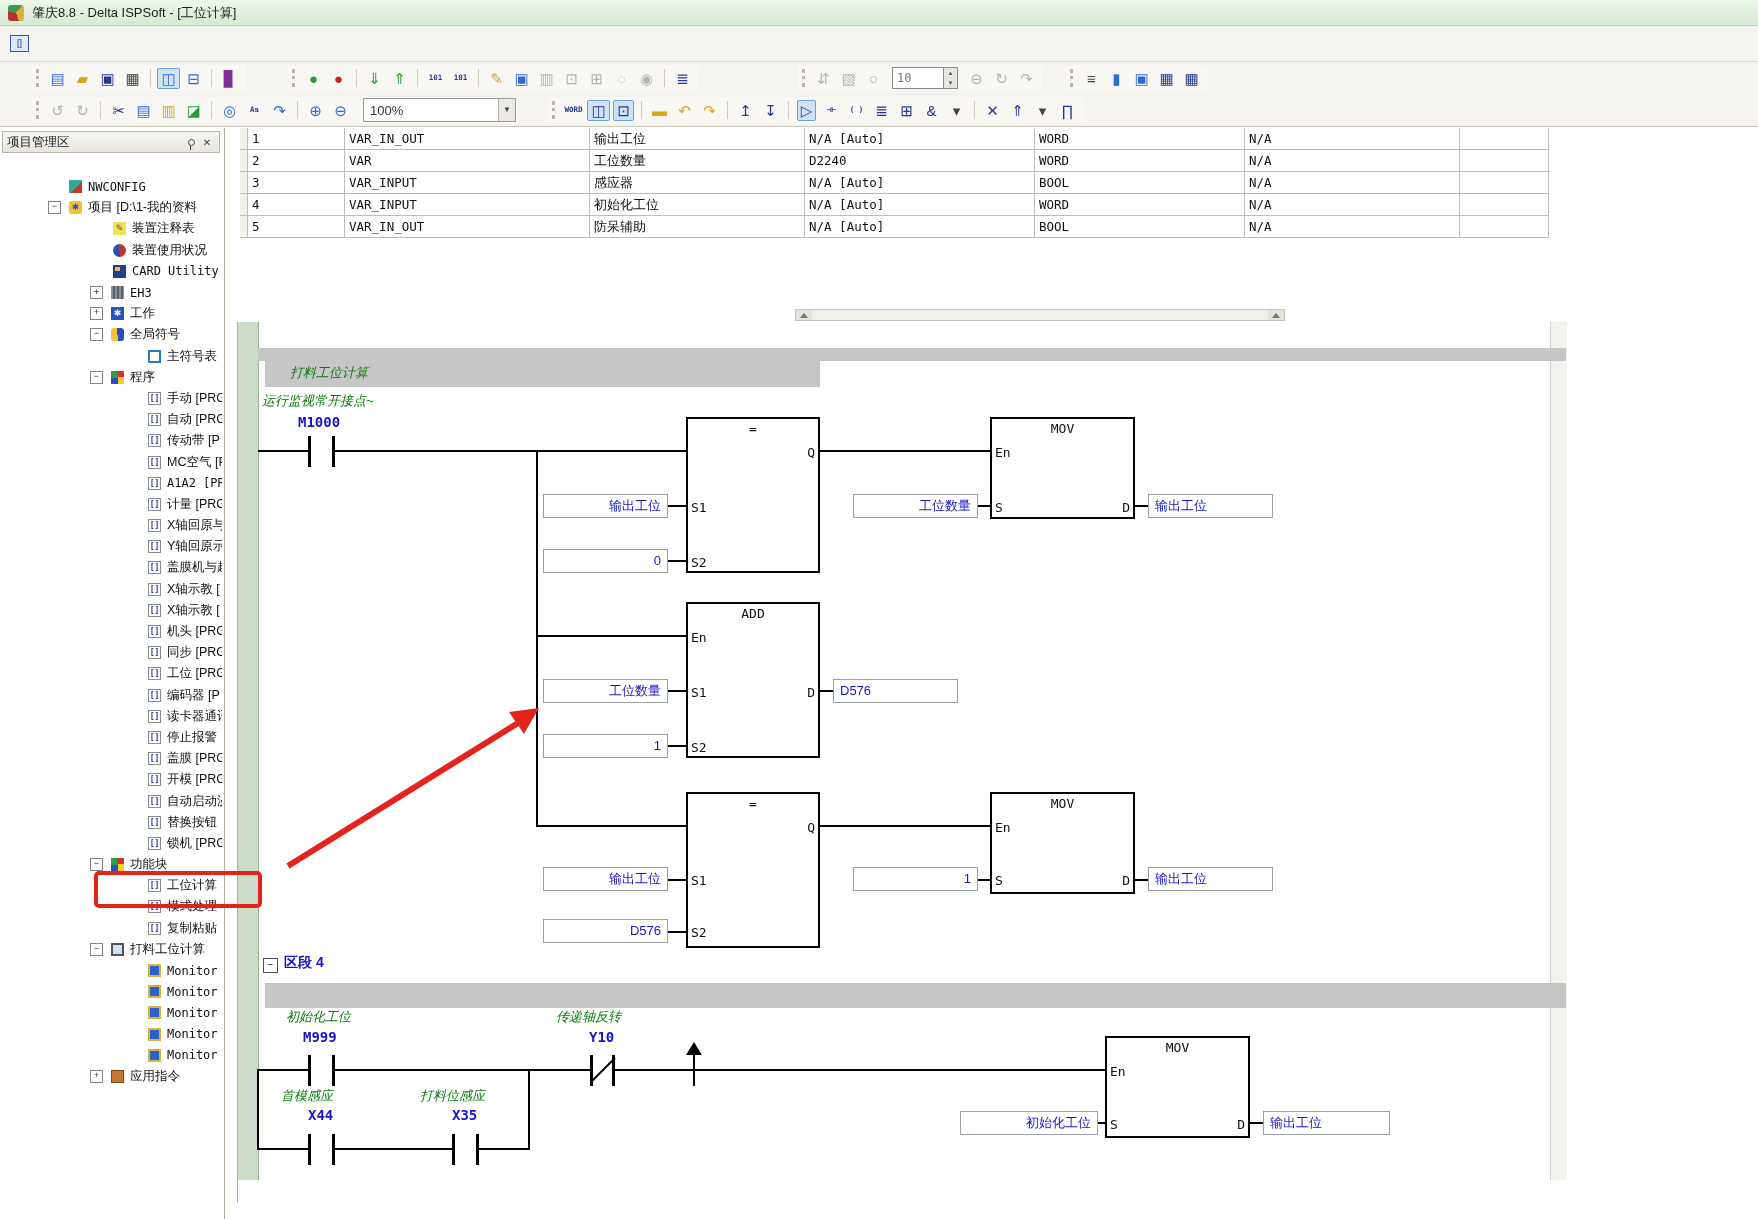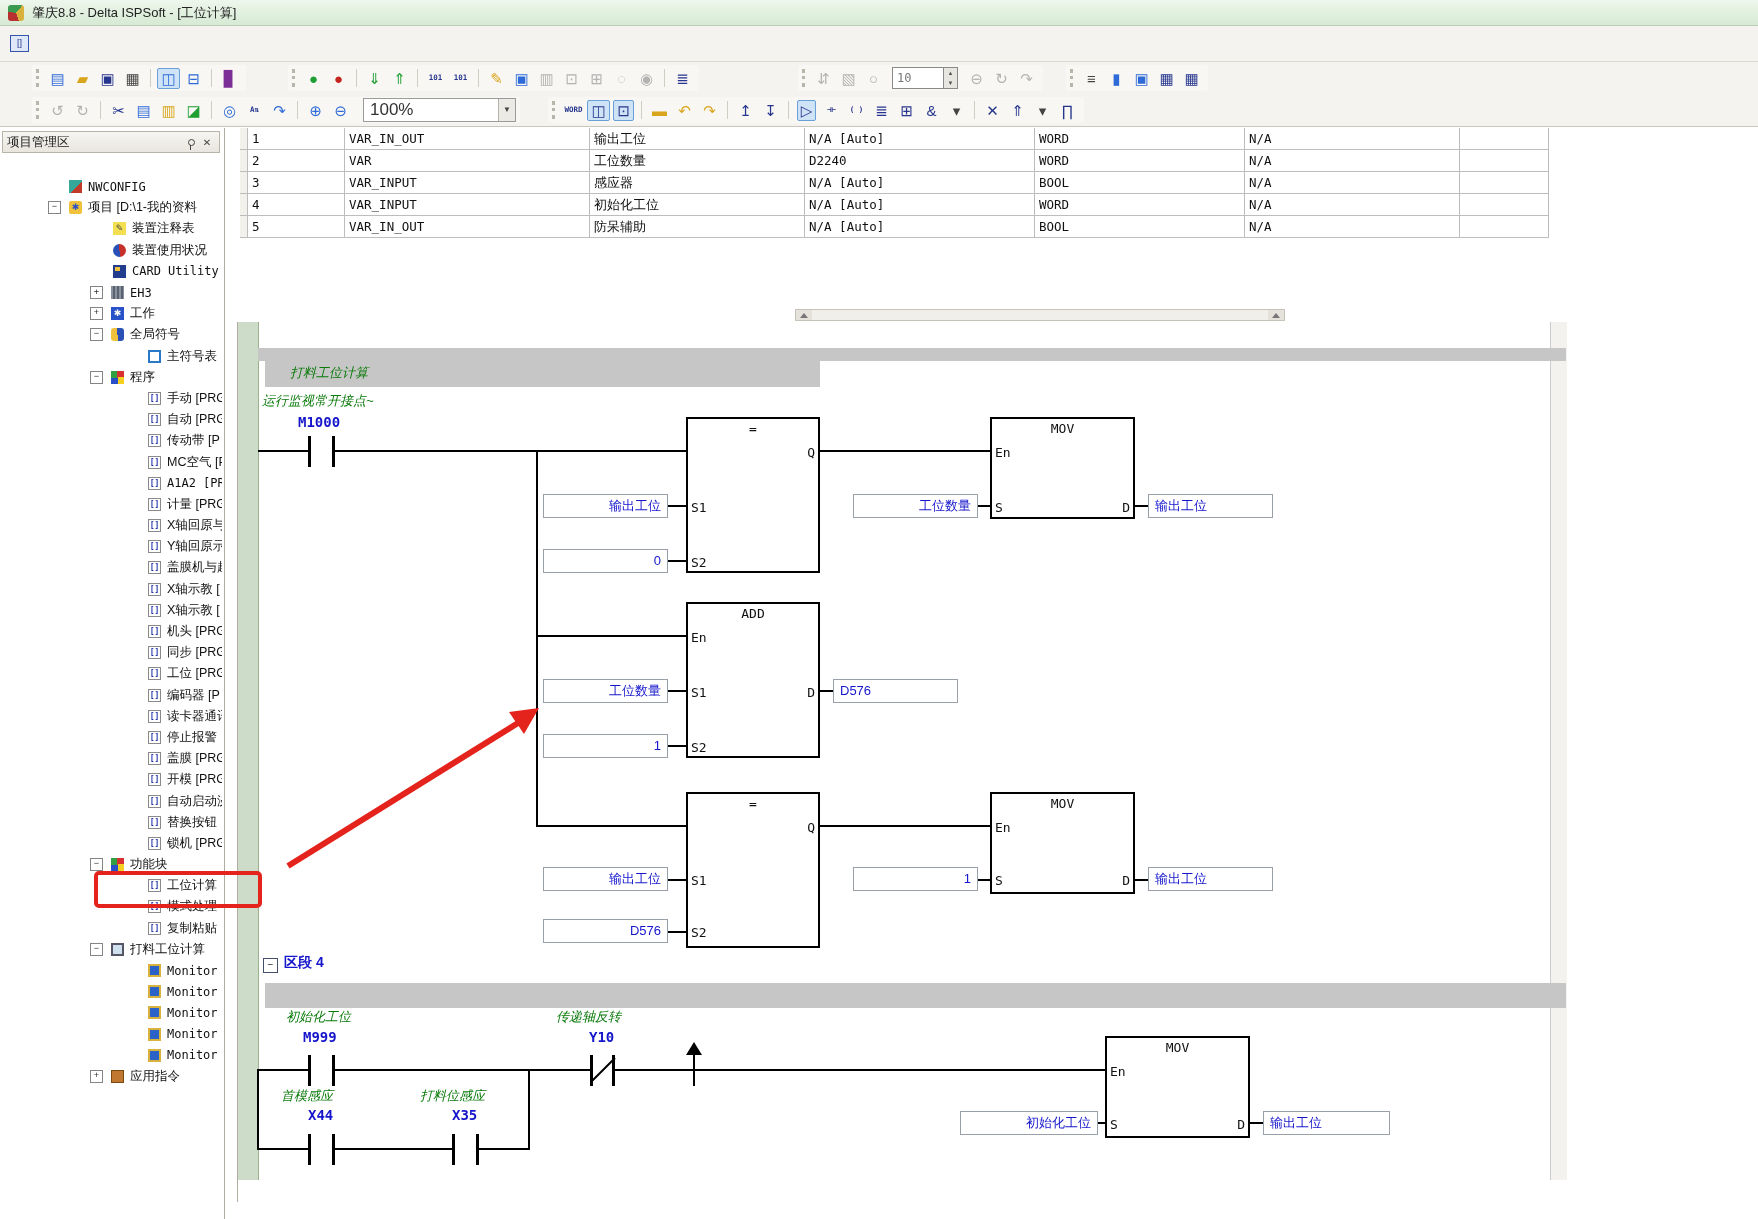--- a/index.html
+++ b/index.html
@@ -30,21 +30,21 @@
   .tbi .txt{font-size:7.5px;font-weight:bold;letter-spacing:0;font-family:"DejaVu Sans Mono",monospace}
   .g.c-navy{color:#26368e}.g.c-blue{color:#2f6bd8}.g.c-green{color:#1f9e32}.g.c-red{color:#c5251f}
   .g.c-gray{color:#b3b3b3}.g.c-yellow{color:#d8a51c}.g.c-purple{color:#7c2f96}.g.c-dark{color:#444}
   .g.act-bg{background:#cfe3f7;border:1px solid #6aa0d8;border-radius:2px;padding:2px 3px}
   #spinner{display:inline-flex;align-items:center;margin:0 6px;height:22px}
   #spinval{width:46px;height:20px;border:1px solid #8a8a8a;background:#fff;color:#777;
            font-size:12px;line-height:20px;padding-left:4px;font-family:"DejaVu Sans Mono",monospace}
   .spbtns{display:inline-flex;flex-direction:column;border:1px solid #8a8a8a;border-left:none;height:22px;box-sizing:border-box}
   .spbtns b{width:13px;height:10px;font-size:6px;line-height:10px;text-align:center;color:#555;background:#e8e6e0}
   #zoomcombo{display:inline-flex;align-items:center;margin-left:10px;height:22px;border:1px solid #9a9a9a;background:#fff}
-  #zoomval{width:128px;padding-left:6px;font-size:17px;color:#333}
+  #zoomval{width:128px;padding-left:6px;font-size:13px;color:#333}
   #zoomdd{width:16px;height:22px;background:#eceae4;border-left:1px solid #b5b2a8;font-size:8px;
           line-height:22px;text-align:center;color:#444}
   
   #sidepanel{position:absolute;left:0;top:128px;width:224px;height:1091px;background:#fff;border-right:1px solid #b0aca0}
   #sidehdr{position:absolute;left:2px;top:3px;width:218px;height:22px;background:linear-gradient(#f6f5f1,#e8e6de);
            border:1px solid #b8b4a8;display:flex;align-items:center;box-sizing:border-box;padding:0 4px}
   #sidetitle{flex:1;font-size:12.5px;color:#222}
   .hbtn{width:16px;height:15px;display:inline-flex;align-items:center;justify-content:center;color:#444;font-size:10px}
   .pinshape{width:5px;height:5px;border:1.5px solid #444;border-radius:50%;position:relative;display:inline-block}
   .pinshape::after{content:"";position:absolute;left:1px;top:5px;width:1.5px;height:5px;background:#444}

